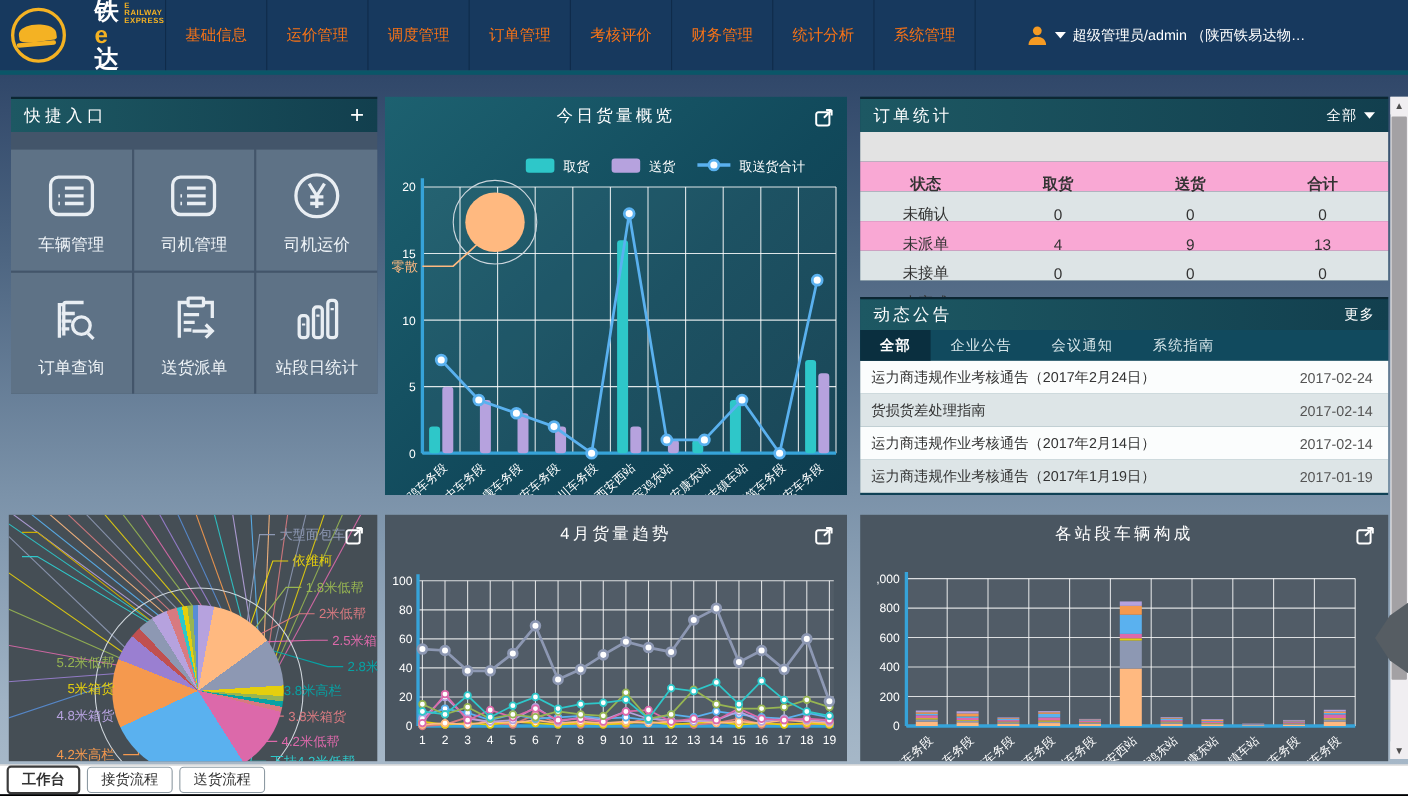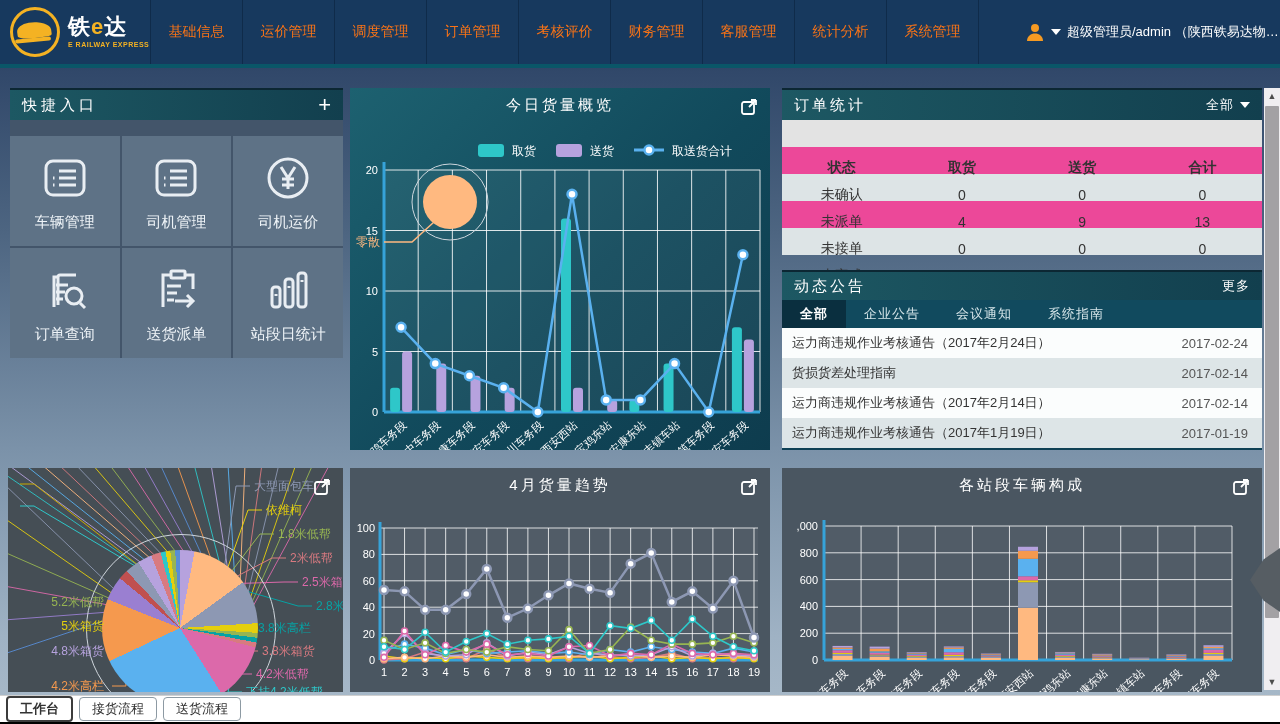--- a/index.html
+++ b/index.html
@@ -6,21 +6,21 @@
   body{width:1280px;height:724px;overflow:hidden;font-family:"Liberation Sans","DejaVu Sans",sans-serif;position:relative;
        background:linear-gradient(180deg,#1d3049 0%,#31486a 10%,#4d6581 32%,#7b92a9 62%,#9fb2c4 88%,#a9bac9 100%);}
   .abs{position:absolute;}
   
   #header{left:0;top:0;width:1280px;height:64px;background:#17395e;display:flex;align-items:stretch;}
   #header-strip{left:0;top:64px;width:1280px;height:4px;background:#0a5668;}
   #logo{width:150px;display:flex;align-items:center;gap:8px;padding-left:10px;box-sizing:border-box;}
   #logo-mark{width:44px;height:44px;border-radius:50%;border:3px solid #f4b223;position:relative;overflow:hidden;background:#17395e;flex:0 0 auto;}
   #logo-mark .swoosh{position:absolute;left:4px;top:12px;width:34px;height:16px;background:#f4b223;border-radius:60% 100% 20% 80%/80% 100% 20% 40%;transform:rotate(-8deg);}
   #logo-mark .swoosh2{position:absolute;left:2px;top:28px;width:36px;height:4px;background:#f4b223;border-radius:2px;transform:rotate(-5deg);}
-  #logo-text-block{display:flex;flex-direction:column;line-height:1;}
+  #logo-text-block{display:flex;flex-direction:row;line-height:1;margin-left:18px;}
   #logo-title{color:#fff;font-size:22px;font-weight:bold;letter-spacing:1px;}
   #logo-title .gold{color:#f4b223;}
   #logo-subtitle{color:#f4b223;font-size:7px;font-weight:bold;margin-top:3px;letter-spacing:.5px;}
   #nav{display:flex;flex:0 0 auto;}
   .nav-item{width:91px;display:flex;align-items:center;justify-content:center;color:#f97316;font-size:14px;border-left:1px solid #0f2b4a;cursor:pointer;}
   .nav-item:last-child{border-right:1px solid #0f2b4a;}
   #user-area{display:flex;align-items:center;gap:6px;margin-left:46px;color:#fff;font-size:13px;cursor:pointer;white-space:nowrap;overflow:hidden;}
   .caret{display:inline-block;width:0;height:0;border-left:5px solid transparent;border-right:5px solid transparent;border-top:6px solid #fff;}
   
   #quick{left:10px;top:88px;width:333px;height:368px;}
@@ -33,21 +33,21 @@
   .chart-title{position:absolute;left:0;top:8px;width:100%;text-align:center;color:#fff;font-size:15px;letter-spacing:3px;}
   .expand{position:absolute;right:10px;top:8px;width:20px;height:20px;cursor:pointer;}
   
   #orders{left:782px;top:88px;width:480px;height:167px;background:#0e3c4e;}
   #orders-filter{display:flex;align-items:center;gap:6px;letter-spacing:1px;font-size:13px;cursor:pointer;}
   #orders-table{width:100%;}
   .o-row{display:flex;height:27px;}
   .o-row>div{flex:1;display:flex;align-items:center;justify-content:center;font-size:14px;color:#333;border-right:1px solid #c9cfd1;margin-top:48px;}
   .o-row>div:last-child{border-right:none;}
   .o-head{background:#e3e3e3;font-weight:bold;}
-  .o-odd{background:#ec4899;}
+  .o-odd{background:#f9a8d4;}
   .o-even{background:#dde4e6;}
   .red{color:#e60000;}
   
   #notices{left:782px;top:270px;width:480px;height:180px;background:#0f4155;}
   #notice-tabs{height:28px;background:#114a5e;display:flex;align-items:center;color:#d7e6ea;font-size:13px;}
   .n-tab{padding:0 18px;height:28px;display:flex;align-items:center;cursor:pointer;letter-spacing:1px;}
   .n-tab.active{background:#0a2f3f;color:#fff;font-weight:bold;}
   .n-row{height:30px;display:flex;align-items:center;justify-content:space-between;padding:0 14px 0 10px;font-size:13px;color:#333;cursor:pointer;}
   .n-odd{background:#fbfdfd;}
   .n-even{background:#dde5e7;}
@@ -86,21 +86,20 @@
       <div id="logo-subtitle">E RAILWAY EXPRESS</div>
     </div>
   </div>
   <div id="nav">
       <div class="nav-item">基础信息</div>
       <div class="nav-item">运价管理</div>
       <div class="nav-item">调度管理</div>
       <div class="nav-item">订单管理</div>
       <div class="nav-item">考核评价</div>
       <div class="nav-item">财务管理</div>
-      <div class="nav-item">客服管理</div>
       <div class="nav-item">统计分析</div>
       <div class="nav-item">系统管理</div>
     </div>
   <div id="user-area">
     <svg width="20" height="20" viewBox="0 0 20 20">
         <circle cx="10" cy="6" r="4" fill="#f59a23"></circle>
         <path d="M2 19c0-5 4-7.5 8-7.5s8 2.5 8 7.5z" fill="#f59a23"></path>
       </svg>
     <span class="caret"></span>
     <span>超级管理员/admin （陕西铁易达物…</span>

